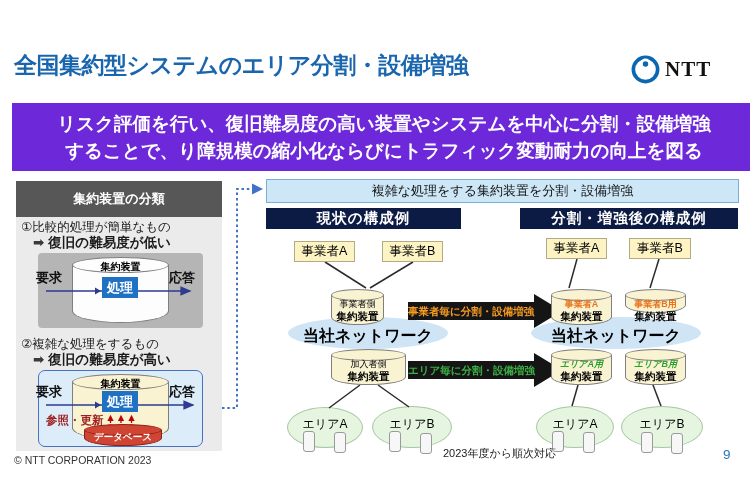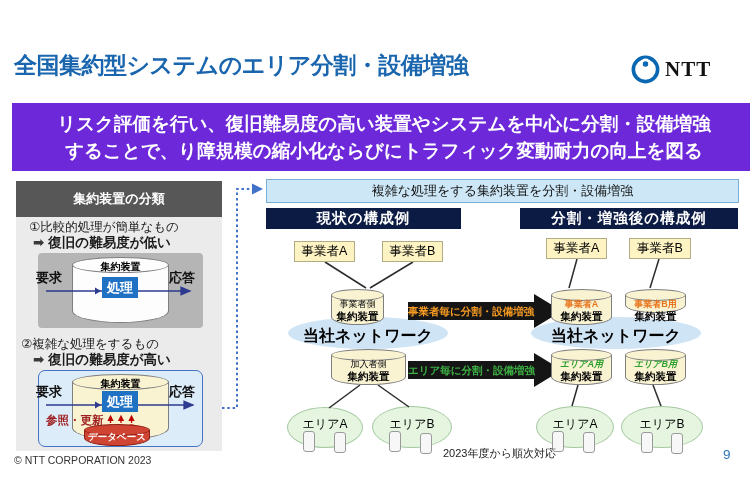--- a/index.html
+++ b/index.html
@@ -83,21 +83,21 @@
   <div class="abs banner">
     <div>リスク評価を行い、復旧難易度の高い装置やシステムを中心に分割・設備増強</div>
     <div>することで、り障規模の縮小化ならびにトラフィック変動耐力の向上を図る</div>
   </div>
 
   <div class="abs panel"></div>
   <div class="abs panel-hd">
     <div>集約装置の分類</div>
   </div>
 
-  <div class="abs case-label" style="left:21px;top:219px;margin-left:8px;">①比較的処理が簡単なもの</div>
+  <div class="abs case-label" style="left:21px;top:219px;">①比較的処理が簡単なもの</div>
   <div class="abs case-concl" style="left:33px;top:234px;">
     <span class="ar">➡</span><span>復旧の難易度が低い</span>
   </div>
   <div class="abs graybox"></div>
   <div class="cyl cyl-big fill-white" style="left:72px;top:257px;width:97px;height:66px;z-index:2;">
     <div class="c-top"></div>
       <div class="c-body"></div>
     <div class="cyl-label">集約装置</div>
   </div>
   <div class="abs io" style="left:36px;top:269px;">要求</div>
@@ -111,21 +111,21 @@
   <div class="abs bluebox"></div>
   <div class="cyl cyl-big fill-cream" style="left:72px;top:374px;width:97px;height:66px;z-index:2;">
     <div class="c-top"></div>
       <div class="c-body"></div>
     <div class="cyl-label">集約装置</div>
   </div>
   <div class="abs io" style="left:36px;top:383px;">要求</div>
   <div class="abs io" style="left:169px;top:383px;">応答</div>
   <div class="abs proc" style="left:102px;top:391px;width:36px;height:21px;">処理</div>
   <div class="abs refupd" style="left:46px;top:413px;">参照・更新</div>
-  <div class="cyl cyl-sm fill-red" style="left:84px;top:424px;width:66px;height:22px;z-index:4;">
+  <div class="cyl cyl-sm fill-red" style="left:84px;top:424px;width:66px;height:22px;z-index:4;padding-left:12px;">
     <div class="c-top"></div>
       <div class="c-body"></div>
     <div class="abs" style="left:0;top:7px;width:100%;text-align:center;color:#fff;font-weight:800;font-size:9.5px;z-index:3;">データベース</div>
   </div>
   <div class="abs copyright">© NTT CORPORATION 2023</div>
 
   <div class="abs callout">複雑な処理をする集約装置を分割・設備増強</div>
   <div class="abs navybox" style="left:266px;top:208px;width:195px;height:21px;">現状の構成例</div>
   <div class="abs navybox" style="left:520px;top:208px;width:218px;height:21px;">分割・増強後の構成例</div>
 

